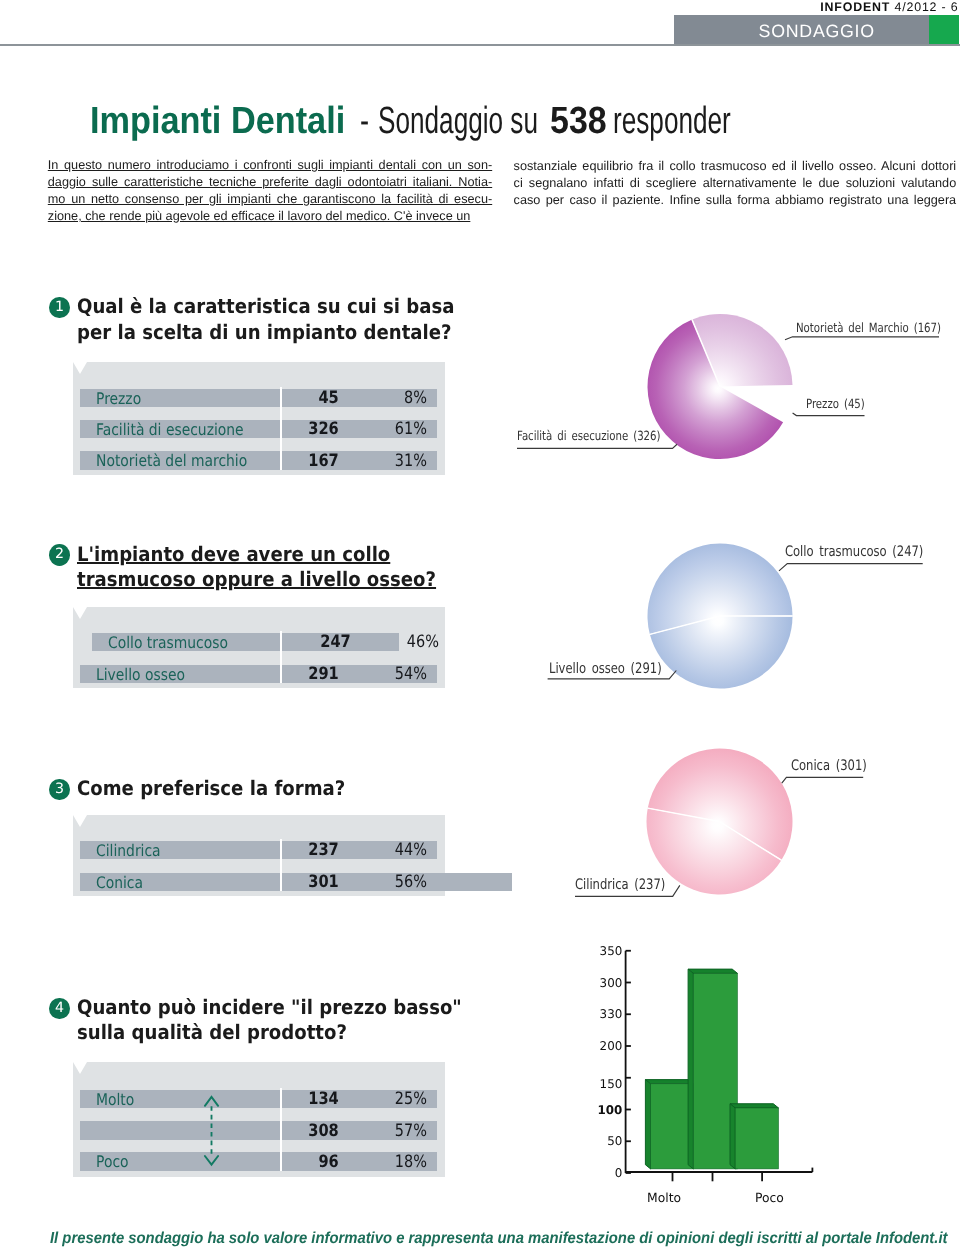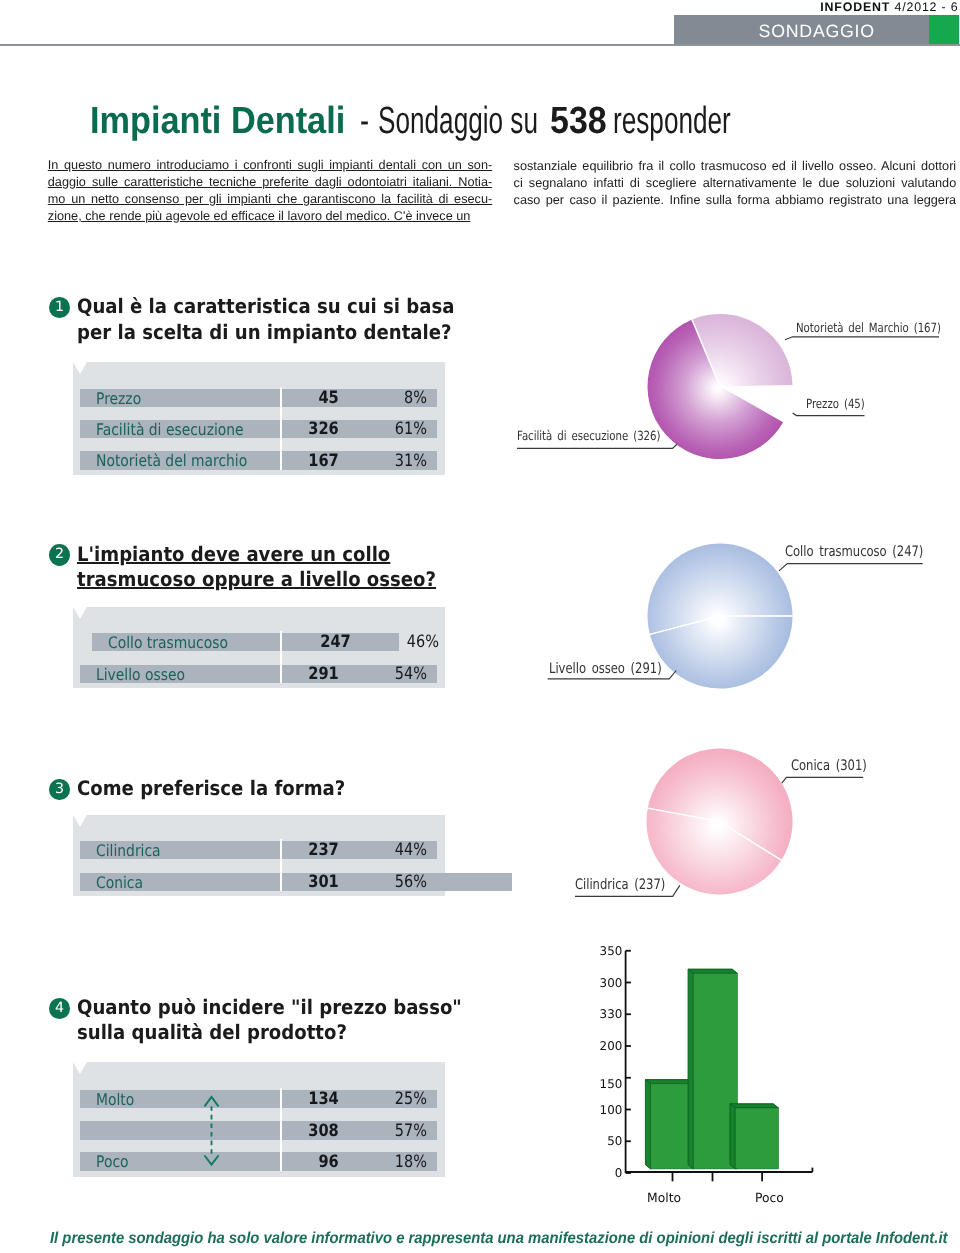--- a/index.html
+++ b/index.html
@@ -319,19 +319,19 @@
  <line x1="672.5" y1="1172.0" x2="672.5" y2="1181.3" stroke="#111" stroke-width="1.8"></line>
  <line x1="712.5" y1="1172.0" x2="712.5" y2="1181.3" stroke="#111" stroke-width="1.8"></line>
  <line x1="762.1" y1="1172.0" x2="762.1" y2="1181.3" stroke="#111" stroke-width="1.8"></line>
  <line x1="812.4" y1="1172.0" x2="812.4" y2="1167.6" stroke="#111" stroke-width="1.8"></line>
 </svg>
 <div class="abs ytick" style="left:576.6px;top:945.80px;width:45.3px;">350</div>
 <div class="abs ytick" style="left:576.6px;top:977.55px;width:45.3px;">300</div>
 <div class="abs ytick" style="left:576.6px;top:1009.30px;width:45.3px;">330</div>
 <div class="abs ytick" style="left:576.6px;top:1041.05px;width:45.3px;">200</div>
 <div class="abs ytick" style="left:576.6px;top:1079px;width:45.3px;">150</div>
-<div class="abs ytick" style="left:576.6px;top:1104.55px;width:45.3px;">100</div>
+<div class="abs ytick" style="left:576.6px;top:1104.55px;width:45.3px;font-weight:bold;">100</div>
 <div class="abs ytick" style="left:576.6px;top:1136.30px;width:45.3px;">50</div>
 <div class="abs ytick" style="left:576.6px;top:1168.05px;width:45.3px;">0</div>
 <div class="abs xtick" style="left:647.2px;top:1192.0px;">Molto</div>
 <div class="abs xtick" style="left:754.8px;top:1192.0px;">Poco</div>
 
 <div class="abs" id="footer-note">Il presente sondaggio ha solo valore informativo e rappresenta una manifestazione di opinioni degli iscritti al portale Infodent.it</div>
 
 </body></html>

